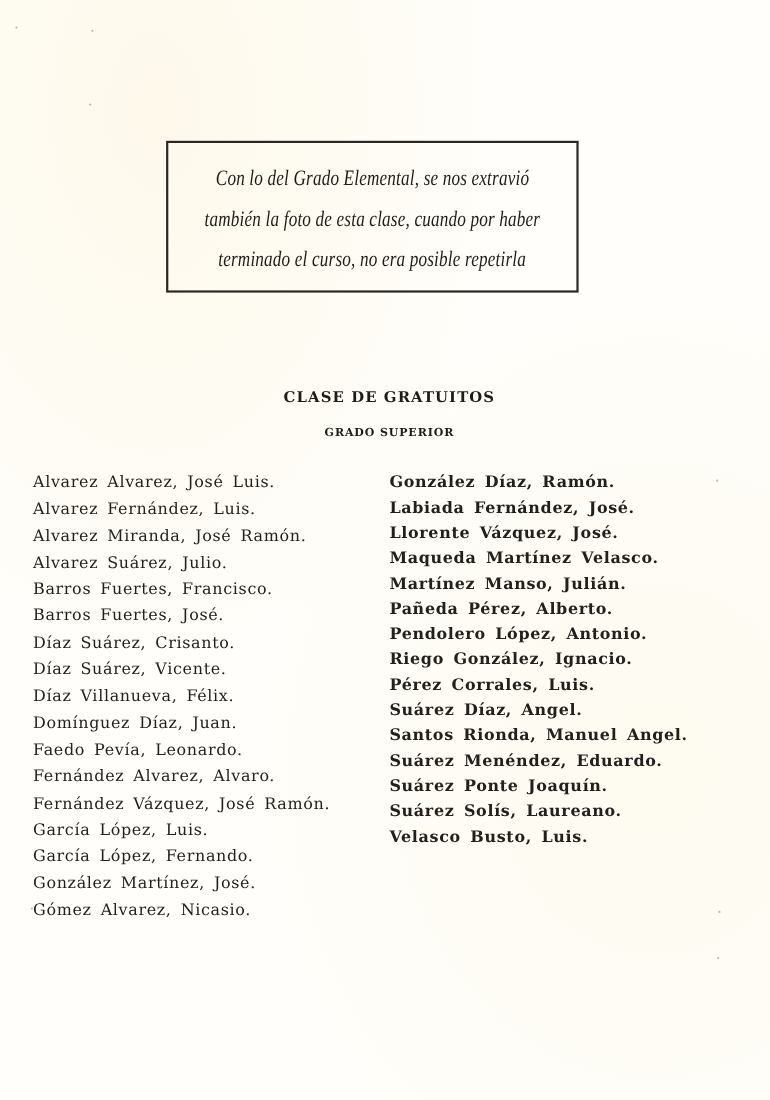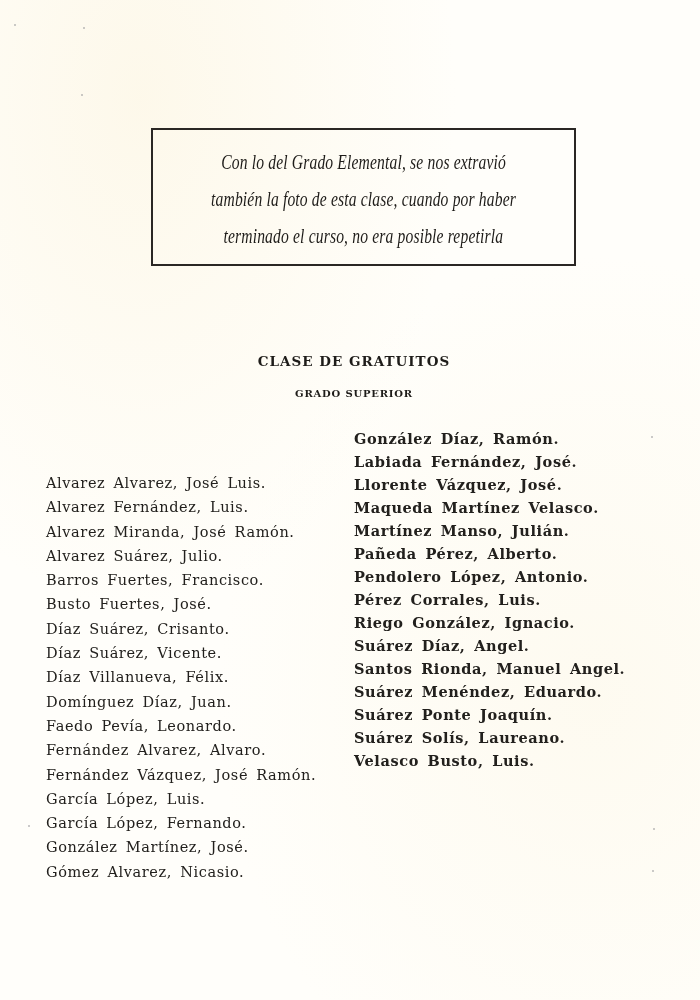--- a/index.html
+++ b/index.html
@@ -19,21 +19,21 @@
       inset: 0;
       background:
         radial-gradient(ellipse at 20% 10%, rgba(250,238,205,0.35), rgba(255,255,255,0) 40%),
         radial-gradient(ellipse at 85% 70%, rgba(250,240,210,0.25), rgba(255,255,255,0) 45%),
         #fffefa;
     }
     .notice-box {
       position: absolute;
       left: 151px;
       top: 128px;
-      width: 425px;
+      width: 375px;
       height: 138px;
       border-top: 2px solid #2a2724;
       border-bottom: 2px solid #2a2724;
       border-left: 2px solid #2a2724;
       border-right: 2px solid #2a2724;
       box-sizing: border-box;
       display: flex;
       flex-direction: column;
       justify-content: center;
       align-items: center;
@@ -73,22 +73,21 @@
       padding-left: 4px;
     }
     .column {
       position: absolute;
       top: 427px;
       list-style: none;
       margin: 0;
       padding: 0;
     }
     .column-left {
-      left: 46px;
-      margin-top: 44px;
+      left: 30px;
     }
     .column-right {
       left: 354px;
       font-weight: bold;
     }
     .column li {
       font-family: "DejaVu Serif", serif;
       font-size: 14.5px;
       height: 24.3px;
       line-height: 24.3px;
@@ -123,21 +122,21 @@
 
   <div class="heading heading-main">CLASE DE GRATUITOS</div>
   <div class="heading heading-sub">GRADO SUPERIOR</div>
 
   <ul class="column column-left">
     <li>Alvarez Alvarez, José Luis.</li>
     <li>Alvarez Fernández, Luis.</li>
     <li>Alvarez Miranda, José Ramón.</li>
     <li>Alvarez Suárez, Julio.</li>
     <li>Barros Fuertes, Francisco.</li>
-    <li>Busto Fuertes, José.</li>
+    <li>Barros Fuertes, José.</li>
     <li>Díaz Suárez, Crisanto.</li>
     <li>Díaz Suárez, Vicente.</li>
     <li>Díaz Villanueva, Félix.</li>
     <li>Domínguez Díaz, Juan.</li>
     <li>Faedo Pevía, Leonardo.</li>
     <li>Fernández Alvarez, Alvaro.</li>
     <li>Fernández Vázquez, José Ramón.</li>
     <li>García López, Luis.</li>
     <li>García López, Fernando.</li>
     <li>González Martínez, José.</li>
@@ -145,22 +144,22 @@
   </ul>
 
   <ul class="column column-right">
     <li>González Díaz, Ramón.</li>
     <li>Labiada Fernández, José.</li>
     <li>Llorente Vázquez, José.</li>
     <li>Maqueda Martínez Velasco.</li>
     <li>Martínez Manso, Julián.</li>
     <li>Pañeda Pérez, Alberto.</li>
     <li>Pendolero López, Antonio.</li>
+    <li>Riego González, Ignacio.</li>
     <li>Pérez Corrales, Luis.</li>
-    <li>Riego González, Ignacio.</li>
     <li>Suárez Díaz, Angel.</li>
     <li>Santos Rionda, Manuel Angel.</li>
     <li>Suárez Menéndez, Eduardo.</li>
     <li>Suárez Ponte Joaquín.</li>
     <li>Suárez Solís, Laureano.</li>
     <li>Velasco Busto, Luis.</li>
   </ul>
 
   <span class="speck" style="left:83px;top:27px;"></span>
   <span class="speck" style="left:14px;top:24px;"></span>

